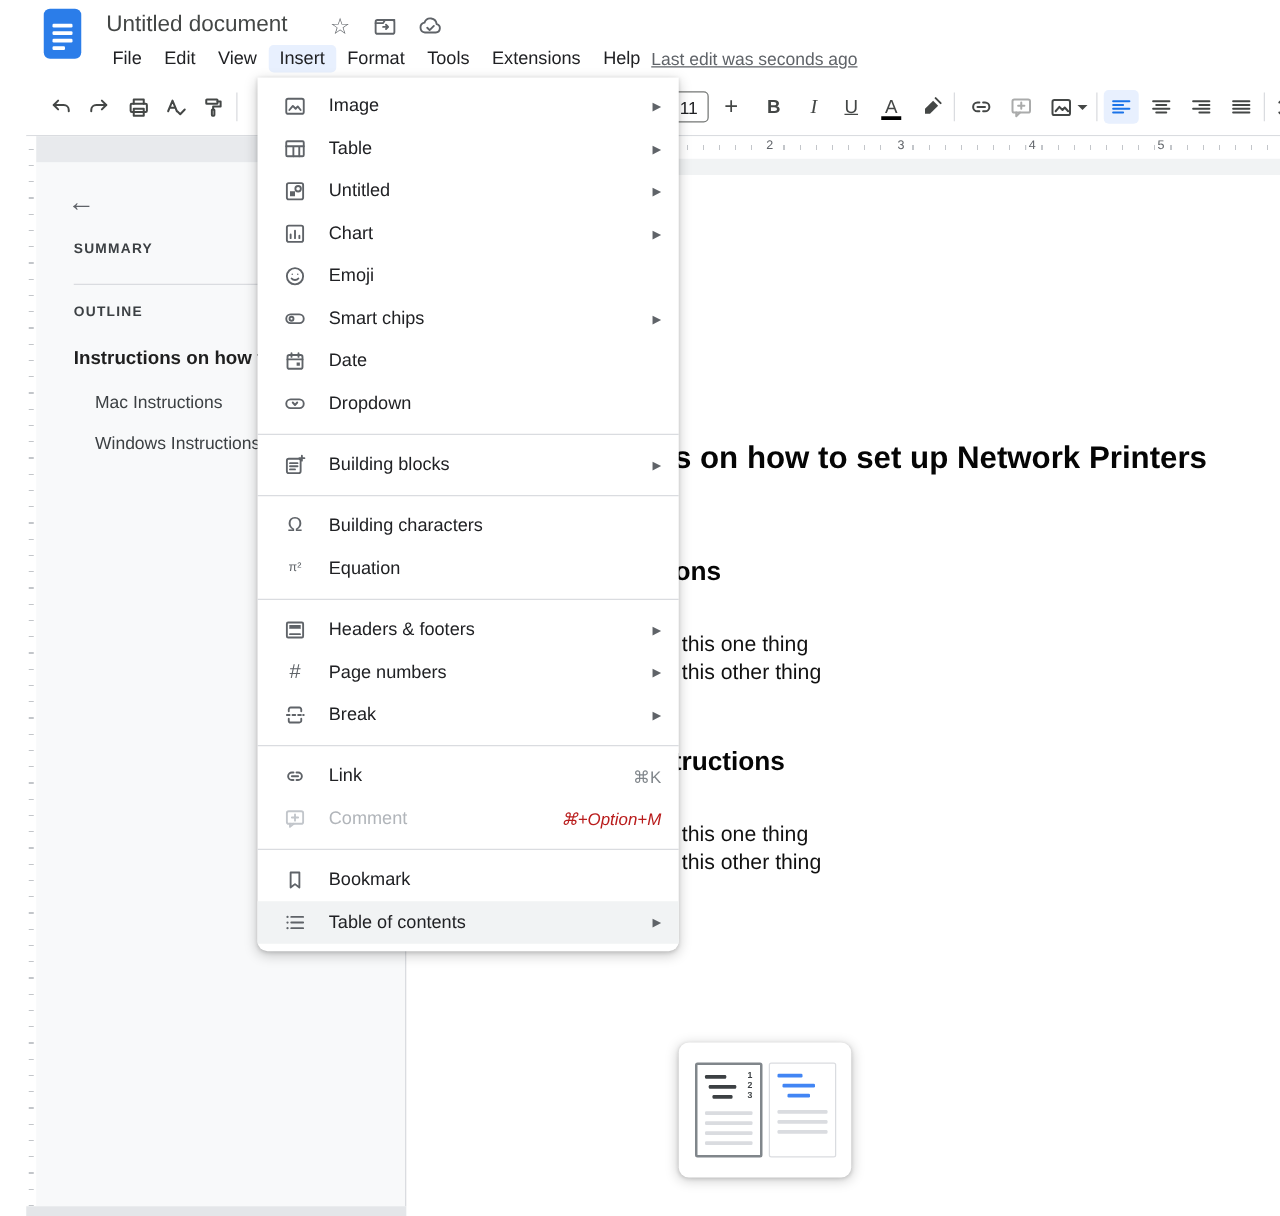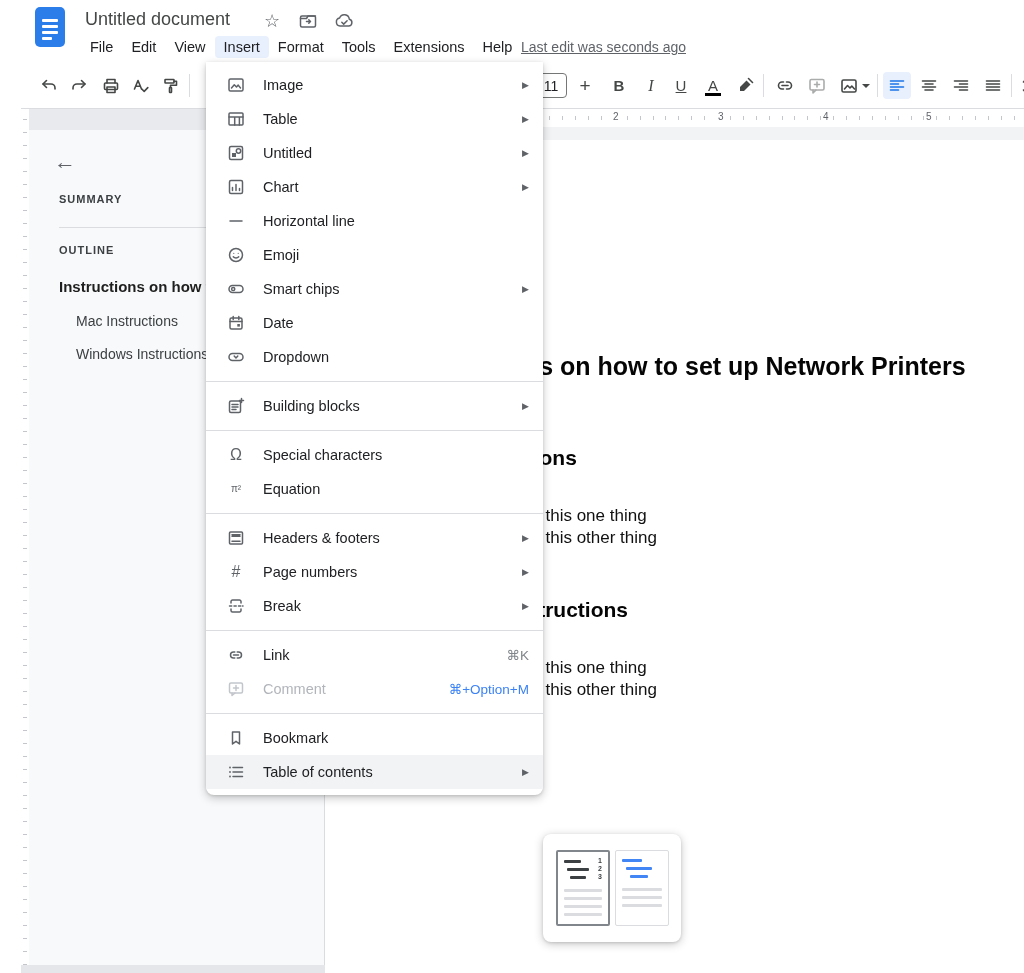--- a/index.html
+++ b/index.html
@@ -59,21 +59,21 @@
   .doc-li { position:absolute; left:474px; font-size:17px; color:#111; white-space:nowrap; }
   .doc-li .blt { display:inline-block; width:24px; font-size:10px; vertical-align:2px; }
 
   
   .insert-menu { position:absolute; left:185px; top:62px; width:337px; background:#fff; border-radius:0 0 8px 8px;
     box-shadow:0 3px 10px rgba(0,0,0,.22), 0 1px 3px rgba(0,0,0,.12); padding:6px 0; z-index:10; }
   .mi { height:34px; display:flex; align-items:center; padding:0 14px 0 20px; font-size:14.5px; color:#202124; }
   .mi.hl { background:#f1f3f4; }
   .mi.disabled { color:#b1b5ba; }
   .mi.disabled .mic svg { stroke:#c2c6cb; }
-  .mi.disabled .mshort { color:#3b82f6; }
+  .mi.disabled .mshort { color:#b91c1c;font-style:italic; }
   .mic { width:20px; height:20px; display:flex; align-items:center; justify-content:center; flex:0 0 20px; }
   .mic svg { stroke:#5f6368; fill:none; stroke-width:1.5; stroke-linecap:round; stroke-linejoin:round; }
   .mic .glyph { font-size:15px; color:#5f6368; line-height:1; }
   .mil { margin-left:17px; }
   .mshort { margin-left:auto; font-size:13.5px; color:#80868b; }
   .mia { margin-left:auto; font-size:9px; color:#5f6368; }
   .msep { height:1px; background:#dadce0; margin:7px 0; }
 
   
   .toc-flyout { position:absolute; left:522px; top:834px; width:138px; height:108px; background:#fff; border-radius:8px;
@@ -311,28 +311,20 @@
           <svg width="18" height="18" viewBox="0 0 18 18">
             <rect x="2.5" y="2.5" width="13" height="13" rx="1.5"></rect>
             <path d="M5.5 12.5V9.5M9 12.5V6.5M12.5 12.5v-2"></path>
           </svg>
         </span>
       <span class="mil">Chart</span>
       <span class="mia">▶</span>
     </div>
     <div class="mi">
       <span class="mic">
-          <svg width="18" height="18" viewBox="0 0 18 18" stroke-width="1.8">
-            <path d="M3 9h12"></path>
-          </svg>
-        </span>
-      <span class="mil">Horizontal line</span>
-    </div>
-    <div class="mi">
-      <span class="mic">
           <svg width="18" height="18" viewBox="0 0 18 18">
             <circle cx="9" cy="9" r="6.5"></circle>
             <circle cx="6.8" cy="7.3" r="0.6" fill="#5f6368" stroke="none"></circle>
             <circle cx="11.2" cy="7.3" r="0.6" fill="#5f6368" stroke="none"></circle>
             <path d="M6.3 10.8c1.3 1.6 4.1 1.6 5.4 0"></path>
           </svg>
         </span>
       <span class="mil">Emoji</span>
     </div>
     <div class="mi">
@@ -378,21 +370,21 @@
       <span class="mil">Building blocks</span>
       <span class="mia">▶</span>
     </div>
 
     <div class="msep"></div>
 
     <div class="mi">
       <span class="mic">
           <span class="glyph" style="font-size:16px;">Ω</span>
         </span>
-      <span class="mil">Special characters</span>
+      <span class="mil">Building characters</span>
     </div>
     <div class="mi">
       <span class="mic">
           <span class="glyph" style="font-size:10px;">π²</span>
         </span>
       <span class="mil">Equation</span>
     </div>
 
     <div class="msep"></div>
 

